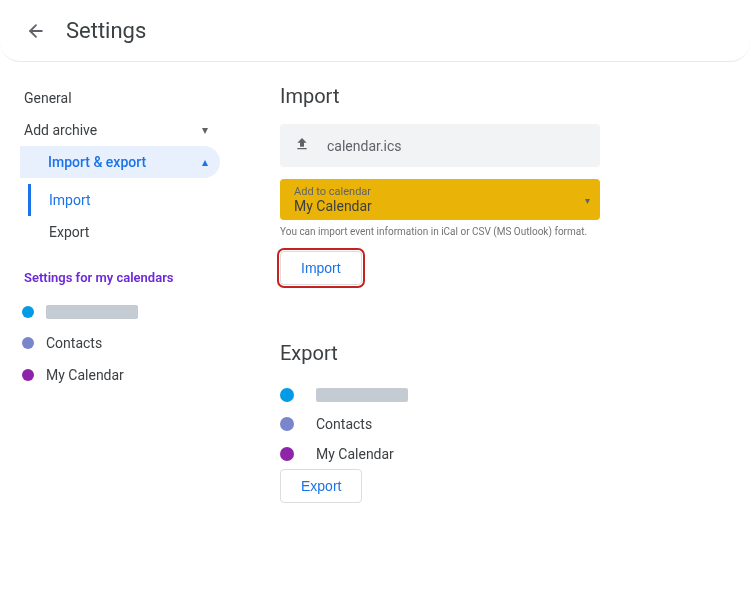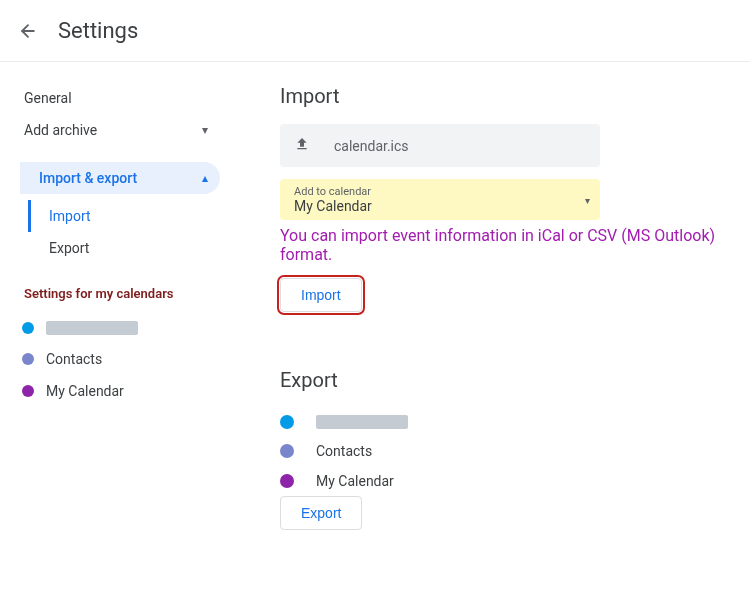--- a/index.html
+++ b/index.html
@@ -8,22 +8,23 @@
       font-size: 14px;
       color: #3c4043;
       background: #fff;
       width: 750px;
       height: 600px;
       overflow: hidden;
     }
     .header {
       display: flex;
       align-items: center;
-      padding: 18px 20px 18px 16px;
+      padding: 18px 20px 18px 24px;
       border-bottom: 1px solid #e8eaed;
+      border-radius: 20px;
     }
     .back-arrow {
       width: 24px; height: 24px;
       display: flex; align-items: center; justify-content: center;
       cursor: pointer;
       margin-right: 18px;
       color: #5f6368;
     }
     .header-title {
       font-size: 22px;
@@ -45,22 +46,21 @@
       cursor: pointer;
       font-size: 14px;
       color: #3c4043;
       border-radius: 0 16px 16px 0;
       margin-right: 30px;
     }
     .sidebar-item.active {
       background: #e8f0fe;
       color: #1a73e8;
       font-weight: 500;
-      padding-left: 19px;
-      margin-top: 16px;
+      padding-left: 28px;
     }
     .sidebar-item .chevron {
       color: #5f6368;
       font-size: 12px;
     }
     .sidebar-subitems {
       margin: 6px 0 10px 8px;
     }
     .sub-item {
       padding: 8px 0 8px 18px;
@@ -69,21 +69,21 @@
       color: #3c4043;
       border-left: 3px solid transparent;
     }
     .sub-item.active {
       color: #1a73e8;
       border-left: 3px solid #1a73e8;
     }
     .section-heading {
       font-size: 13px;
       font-weight: 600;
-      color: #7f1d1d;
+      color: #6d28d9;
       margin: 22px 0 12px 4px;
     }
     .cal-list-item {
       display: flex;
       align-items: center;
       padding: 8px 0 8px 2px;
       cursor: pointer;
       gap: 12px;
     }
     .dot {
@@ -106,31 +106,31 @@
       color: #3c4043;
       font-weight: 400;
       margin-bottom: 16px;
     }
     .file-input {
       background: #f1f3f4;
       border-radius: 4px;
       padding: 12px 14px;
       display: flex;
       align-items: center;
-      gap: 24px;
+      gap: 17px;
       margin-bottom: 12px;
       width: 320px;
       cursor: pointer;
       color: #5f6368;
     }
     .upload-icon {
       color: #5f6368;
     }
     .select-wrap {
-      background: #fef9c3;
+      background: #eab308;
       border-radius: 4px;
       padding: 6px 14px 6px 14px;
       width: 320px;
       position: relative;
       cursor: pointer;
       margin-bottom: 6px;
     }
     .select-label {
       font-size: 11px;
       color: #5f6368;
@@ -141,22 +141,22 @@
     }
     .select-caret {
       position: absolute;
       right: 10px;
       top: 50%;
       transform: translateY(-50%);
       color: #5f6368;
       font-size: 10px;
     }
     .hint {
-      font-size: 16px;
-      color: #a21caf;
+      font-size: 10px;
+      color: #737373;
       margin-bottom: 14px;
     }
     .btn {
       display: inline-block;
       padding: 8px 20px;
       background: #fff;
       border: 1px solid #dadce0;
       border-radius: 4px;
       color: #1a73e8;
       font-size: 14px;

